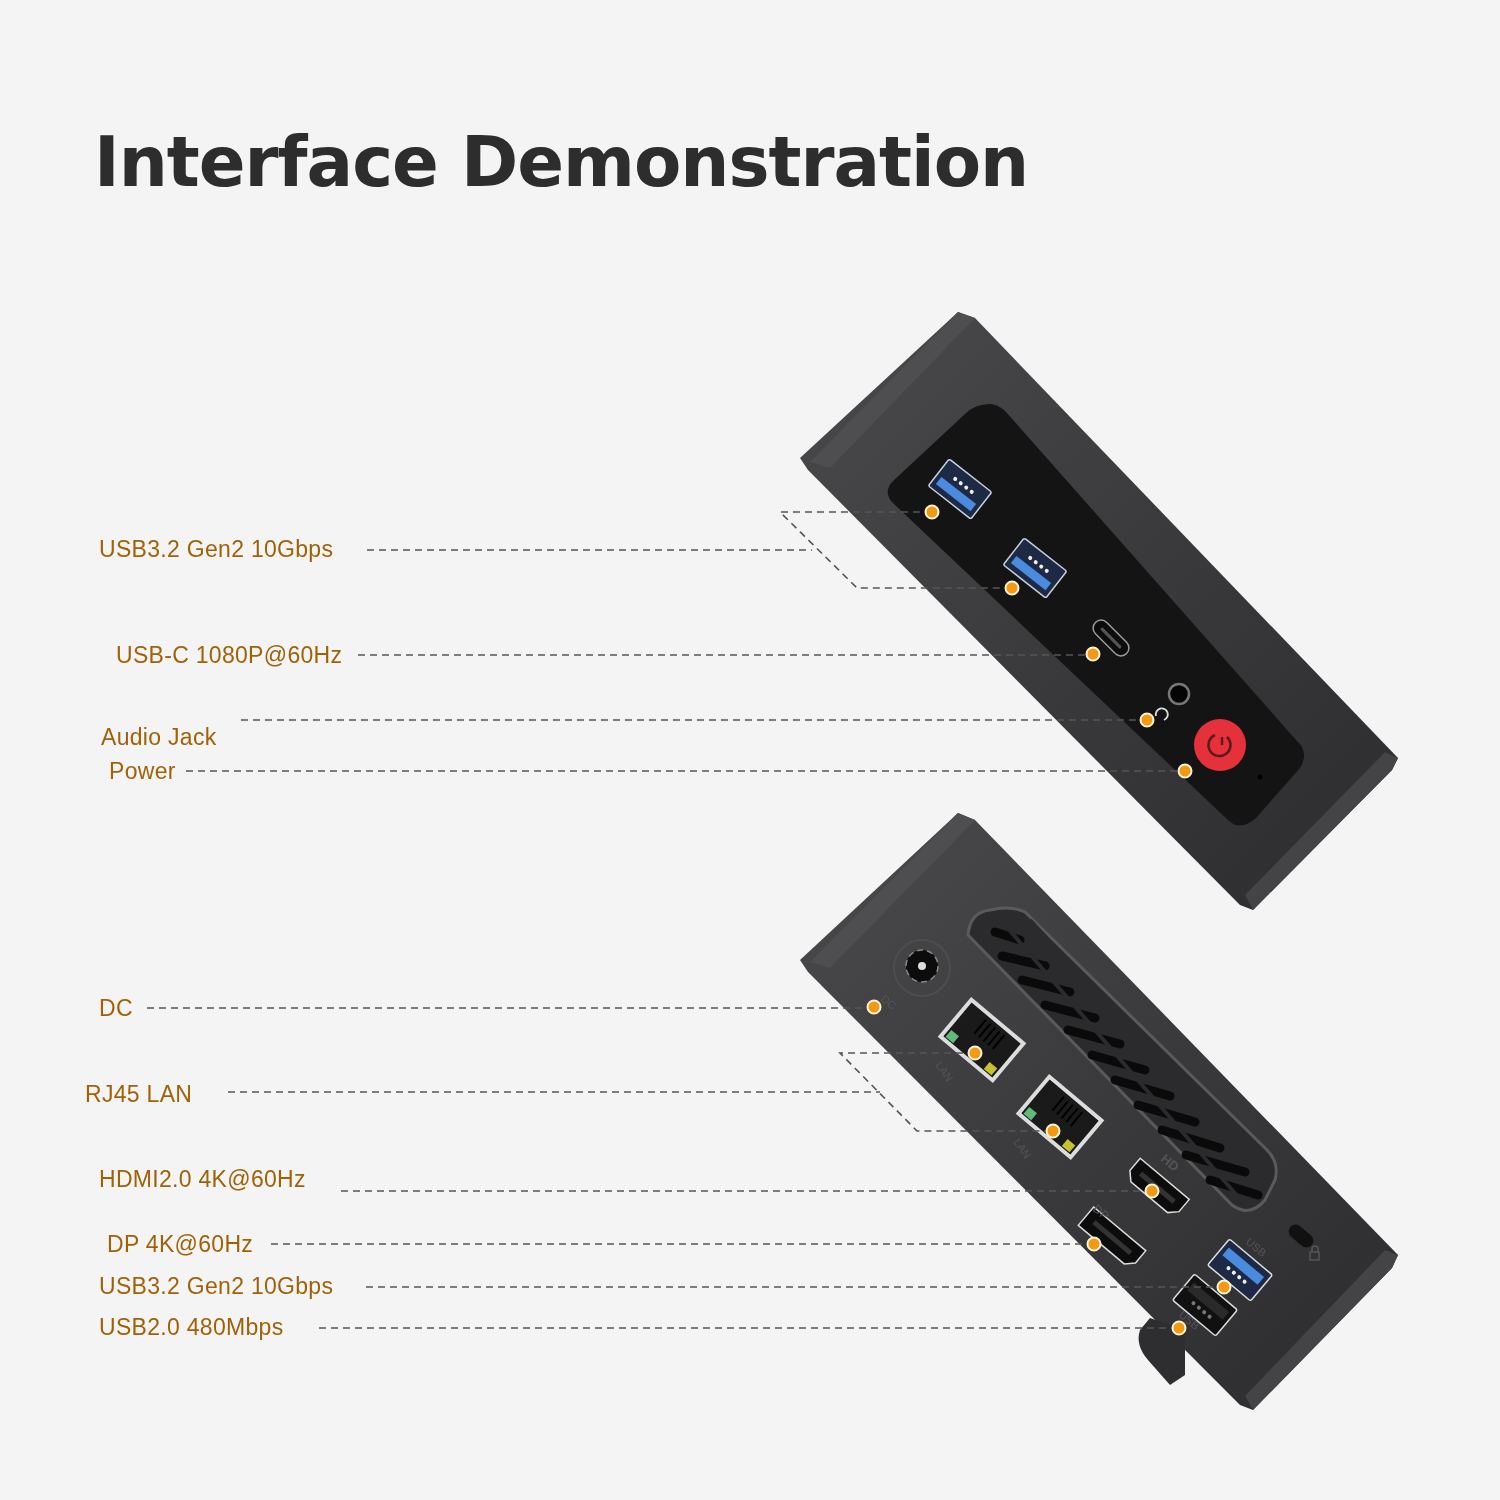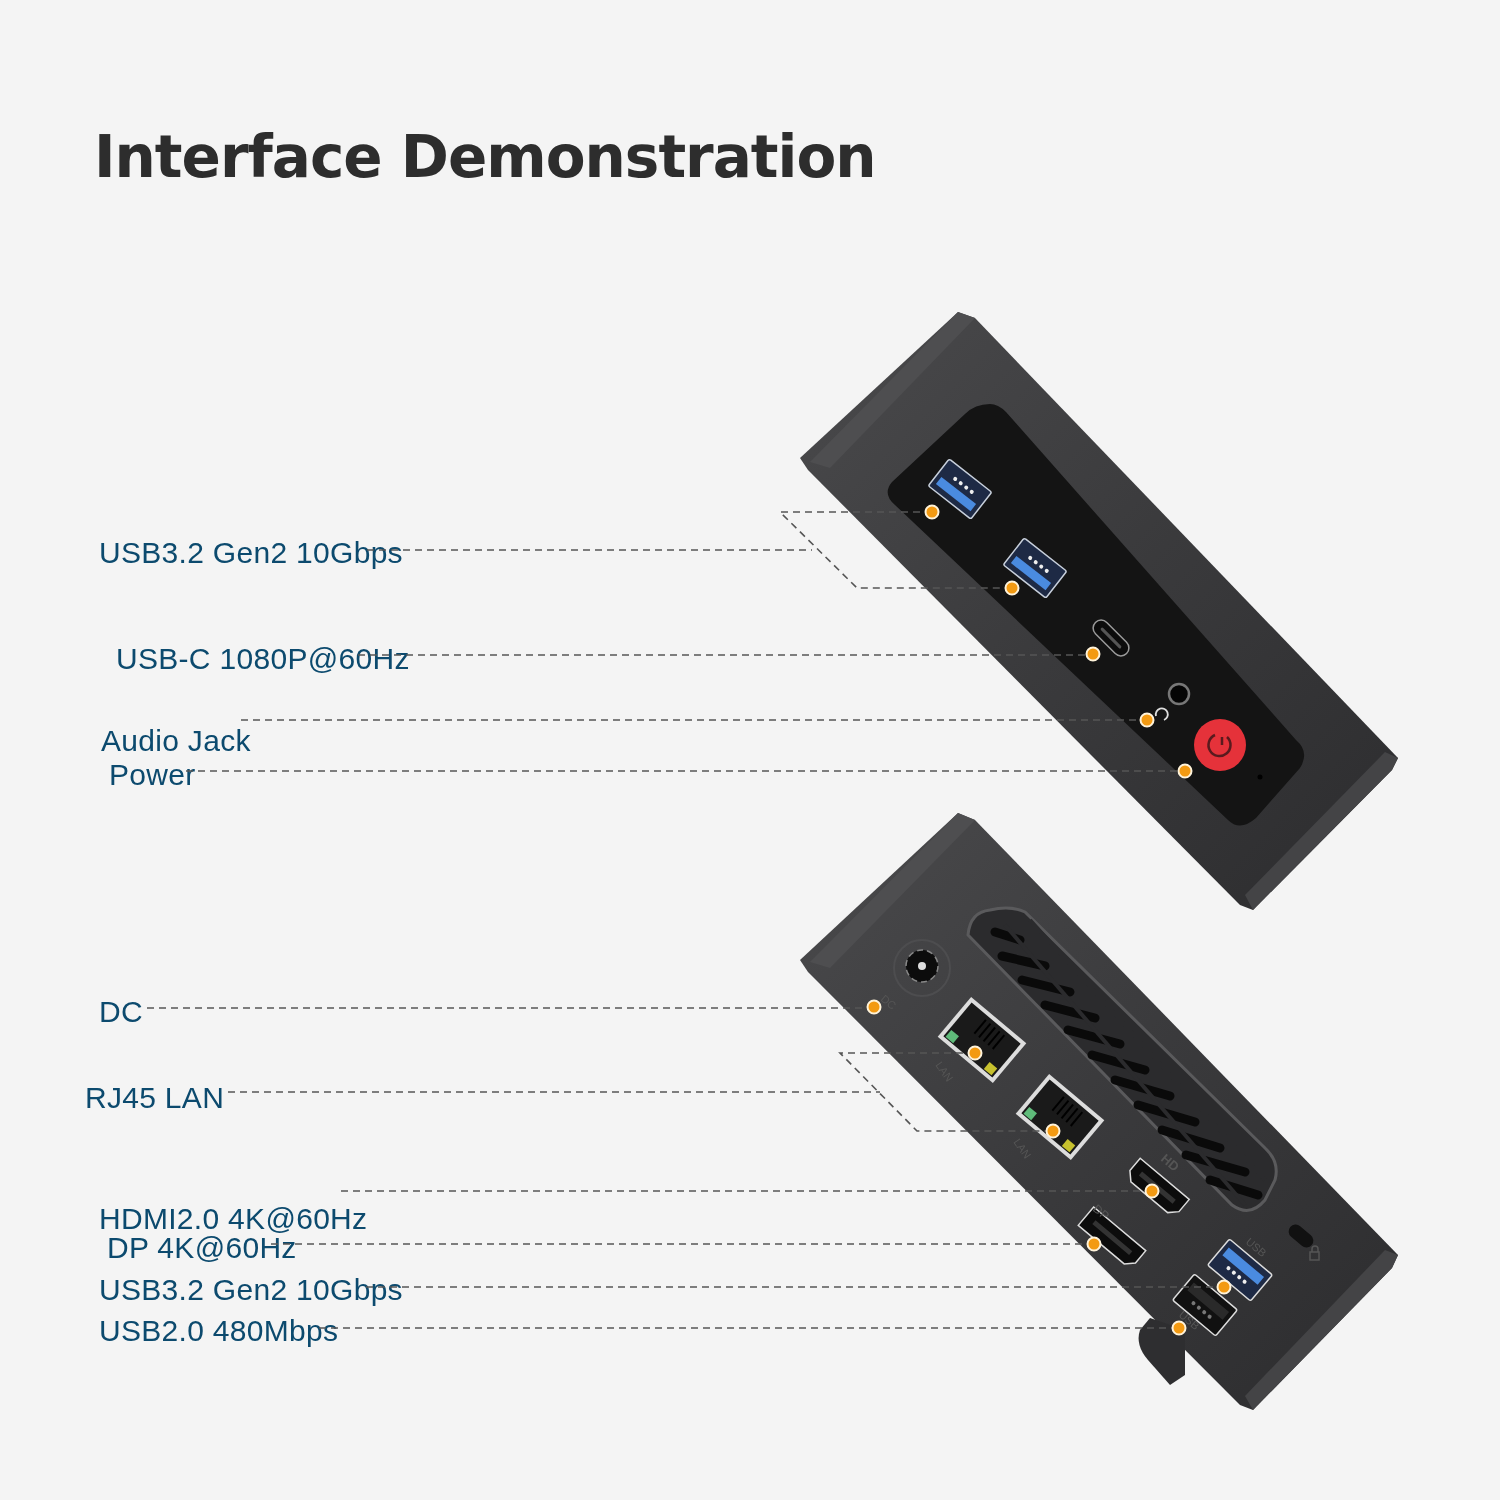--- a/index.html
+++ b/index.html
@@ -1,33 +1,33 @@
 <!DOCTYPE html>
 <html><head>
 <meta charset="utf-8">
 <style>
   html, body { margin:0; padding:0; }
   body { width:1500px; height:1500px; background:#f4f4f4; position:relative; overflow:hidden; font-family:"Liberation Sans", sans-serif; }
-  .title { position:absolute; left:94px; top:128px; font-family:"DejaVu Sans", sans-serif; font-weight:bold; font-size:58px; letter-spacing:-1px; color:#2d2d2d; line-height:1; white-space:nowrap; }
-  .label { position:absolute; font-family:"Liberation Sans", sans-serif; font-size:30px; color:#0c4a6e; line-height:1; white-space:nowrap; letter-spacing:0.3px; }
+  .title { position:absolute; left:94px; top:128px; font-family:"DejaVu Sans", sans-serif; font-weight:bold; font-size:69px; letter-spacing:-1px; color:#2d2d2d; line-height:1; white-space:nowrap; }
+  .label { position:absolute; font-family:"Liberation Sans", sans-serif; font-size:23px; color:#a16207; line-height:1; white-space:nowrap; letter-spacing:0.3px; }
   svg.scene { position:absolute; left:0; top:0; }
 </style>
 </head>
 <body>
 
 <div class="title">Interface Demonstration</div>
 
 <div class="label" style="left:99px;top:538px">USB3.2 Gen2 10Gbps</div>
 <div class="label" style="left:116px;top:644px">USB-C 1080P@60Hz</div>
 <div class="label" style="left:101px;top:726px">Audio Jack</div>
 <div class="label" style="left:109px;top:760px">Power</div>
 
 <div class="label" style="left:99px;top:997px">DC</div>
 <div class="label" style="left:85px;top:1083px">RJ45 LAN</div>
-<div class="label" style="left:99px;top:1204px">HDMI2.0 4K@60Hz</div>
+<div class="label" style="left:99px;top:1168px">HDMI2.0 4K@60Hz</div>
 <div class="label" style="left:107px;top:1233px">DP 4K@60Hz</div>
 <div class="label" style="left:99px;top:1275px">USB3.2 Gen2 10Gbps</div>
 <div class="label" style="left:99px;top:1316px">USB2.0 480Mbps</div>
 
 <svg class="scene" width="1500" height="1500" viewBox="0 0 1500 1500">
   <defs>
     <linearGradient id="bodyGrad" x1="0" y1="0" x2="1" y2="1">
       <stop offset="0" stop-color="#4a4a4c"></stop>
       <stop offset="0.5" stop-color="#3a3a3c"></stop>
       <stop offset="1" stop-color="#2c2c2e"></stop>

